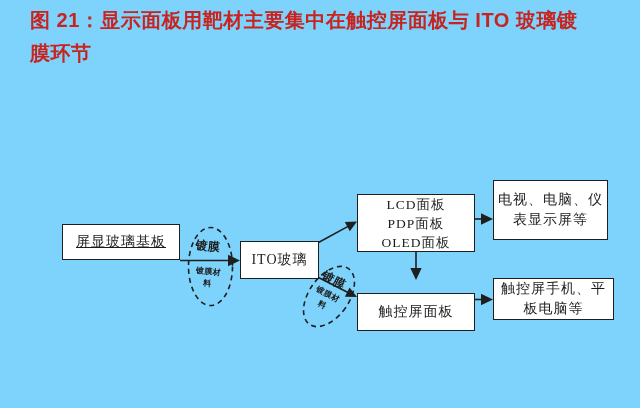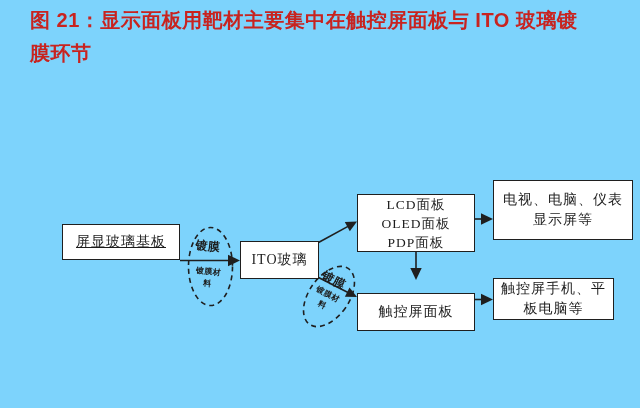--- a/index.html
+++ b/index.html
@@ -19,21 +19,21 @@
   .dbox {
     position:absolute; box-sizing:border-box; background:#ffffff;
     border:1.6px solid #1f1f1f; color:#1c1c1c;
     display:flex; align-items:center; justify-content:center;
     text-align:center; font-family:"Liberation Serif", serif;
     font-size:14px; letter-spacing:1px; line-height:20px;
   }
   .box-substrate { left:62px;  top:224px; width:118px; height:36px;text-decoration:underline; }
   .box-ito       { left:240px; top:241px; width:79px;  height:38px; }
   .box-panels    { left:357px; top:194px; width:118px; height:58px; font-size:13.5px; line-height:19px; }
-  .box-displays  { left:493px; top:180px; width:140px; height:60px; padding:0 8px; }
+  .box-displays  { left:493px; top:180px; width:115px; height:60px; padding:0 0; }
   .box-touch     { left:357px; top:281px; width:118px; height:38px;margin-top:12px; }
   .box-devices   { left:493px; top:278px; width:121px; height:42px; padding:8px 4px;text-align:center; }
   .box-panels div { display:block; }
   
   .coat {
     position:absolute; font-family:"Liberation Serif", serif; font-weight:bold;
     color:#1c1c1c; text-align:center;
   }
   .coat-big   { font-size:12px; letter-spacing:0.5px; line-height:14px; width:44px; }
   .coat-small { font-size:8px;  letter-spacing:0.5px; line-height:11.5px; width:28px; }
@@ -84,22 +84,22 @@
     <span>屏显玻璃基板</span>
   </div>
 
   <div class="dbox box-ito">
     <span>ITO玻璃</span>
   </div>
 
   <div class="dbox box-panels">
     <span>
       <div>LCD面板</div>
+      <div>PDP面板</div>
       <div>OLED面板</div>
-      <div>PDP面板</div>
     </span>
   </div>
 
   <div class="dbox box-displays">
     <span>电视、电脑、仪表显示屏等</span>
   </div>
 
   <div class="dbox box-touch">
     <span>触控屏面板</span>
   </div>

